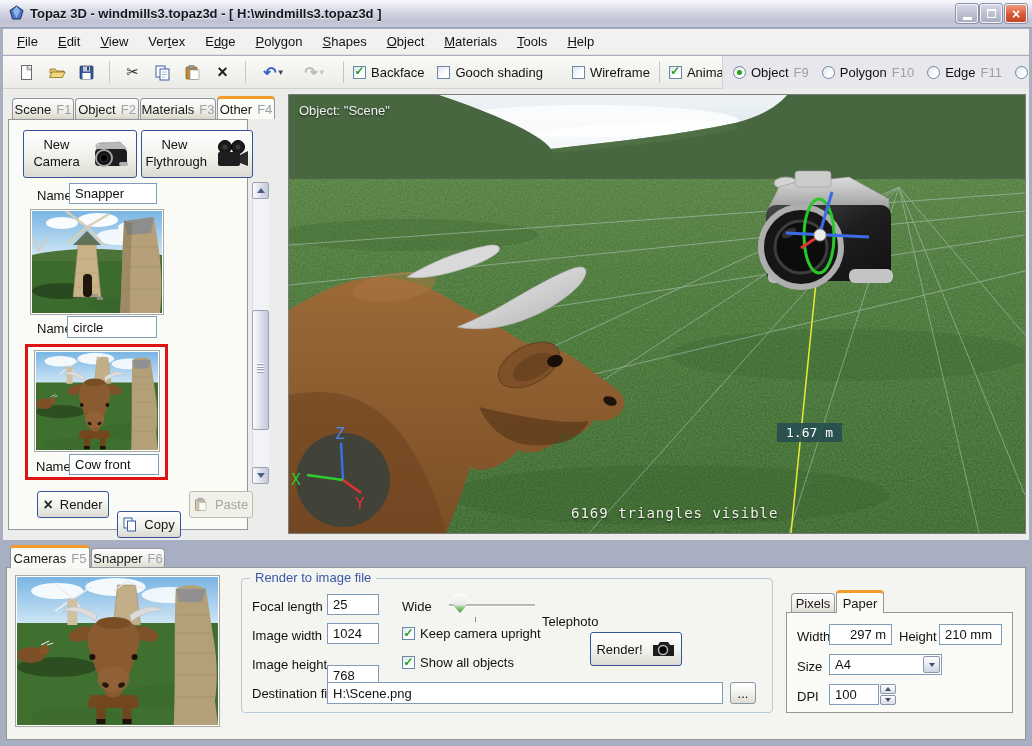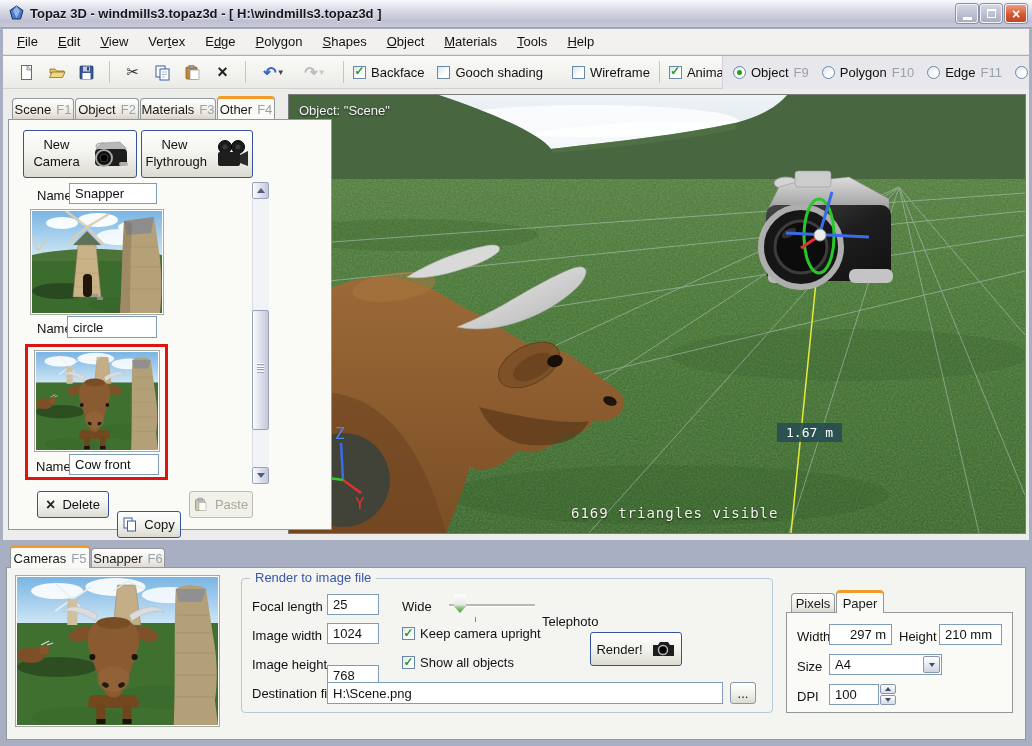--- a/index.html
+++ b/index.html
@@ -367,21 +367,21 @@
   </div>
   <div class="tab" style="left:140px;top:98px;width:76px;height:21px">
     <span>Materials</span>
       <span class="fkey">F3</span>
   </div>
   <div class="tab active" style="left:217px;top:96px;width:58px;height:23px">
     <span>Other</span>
       <span class="fkey">F4</span>
   </div>
 
-  <div class="tabpage" style="left:8px;top:119px;width:324px;height:411px">
+  <div class="tabpage" style="left:8px;top:119px;width:240px;height:411px">
     <div class="xpbtn" style="left:14px;top:10px;width:114px;height:48px">
       <span style="width:52px;text-align:center;line-height:1.3">New Camera</span>
       <svg width="40" height="30" viewBox="0 0 40 30">
         <ellipse cx="12" cy="7" rx="6" ry="3" fill="#d8d8d8" stroke="#999"></ellipse>
         <path d="M6,10 L12,4 L30,3 L36,9 L36,12 L6,12 Z" fill="#b8b8b8" stroke="#8a8a8a" stroke-width=".5"></path>
         <rect x="5" y="10" width="32" height="17" rx="4" fill="#1e1e1e"></rect>
         <circle cx="14" cy="19" r="8" fill="#101010" stroke="#a8a8a8" stroke-width="2"></circle>
         <circle cx="14" cy="19" r="4" fill="#000" stroke="#3a3a3a"></circle>
         <rect x="29" y="23" width="9" height="4" rx="2" fill="#b0b0b0"></rect>
       </svg>
@@ -429,21 +429,21 @@
           <div class="sb-grip"></div>
           <div class="sb-grip"></div>
         </div>
     </div>
     <div class="sb-part" style="left:243px;top:347px;height:17px">
         <div class="tri-down"></div>
       </div>
 
     <div class="xpbtn" style="left:28px;top:371px;width:72px;height:27px">
       <span style="font-size:16px;font-weight:bold;color:#222;line-height:1">×</span>
-      <span>Delete</span>
+      <span>Render</span>
     </div>
     <div class="xpbtn" style="left:108px;top:391px;width:64px;height:27px">
       <svg width="14" height="15">
           <rect x="1" y="1" width="8" height="10" fill="#fff" stroke="#3b5fa2"></rect>
           <rect x="4.5" y="4" width="8" height="10" fill="#fff" stroke="#3b5fa2"></rect>
         </svg>
       <span>Copy</span>
     </div>
     <div class="xpbtn disabled" style="left:180px;top:371px;width:64px;height:27px">
       <svg width="14" height="15">

